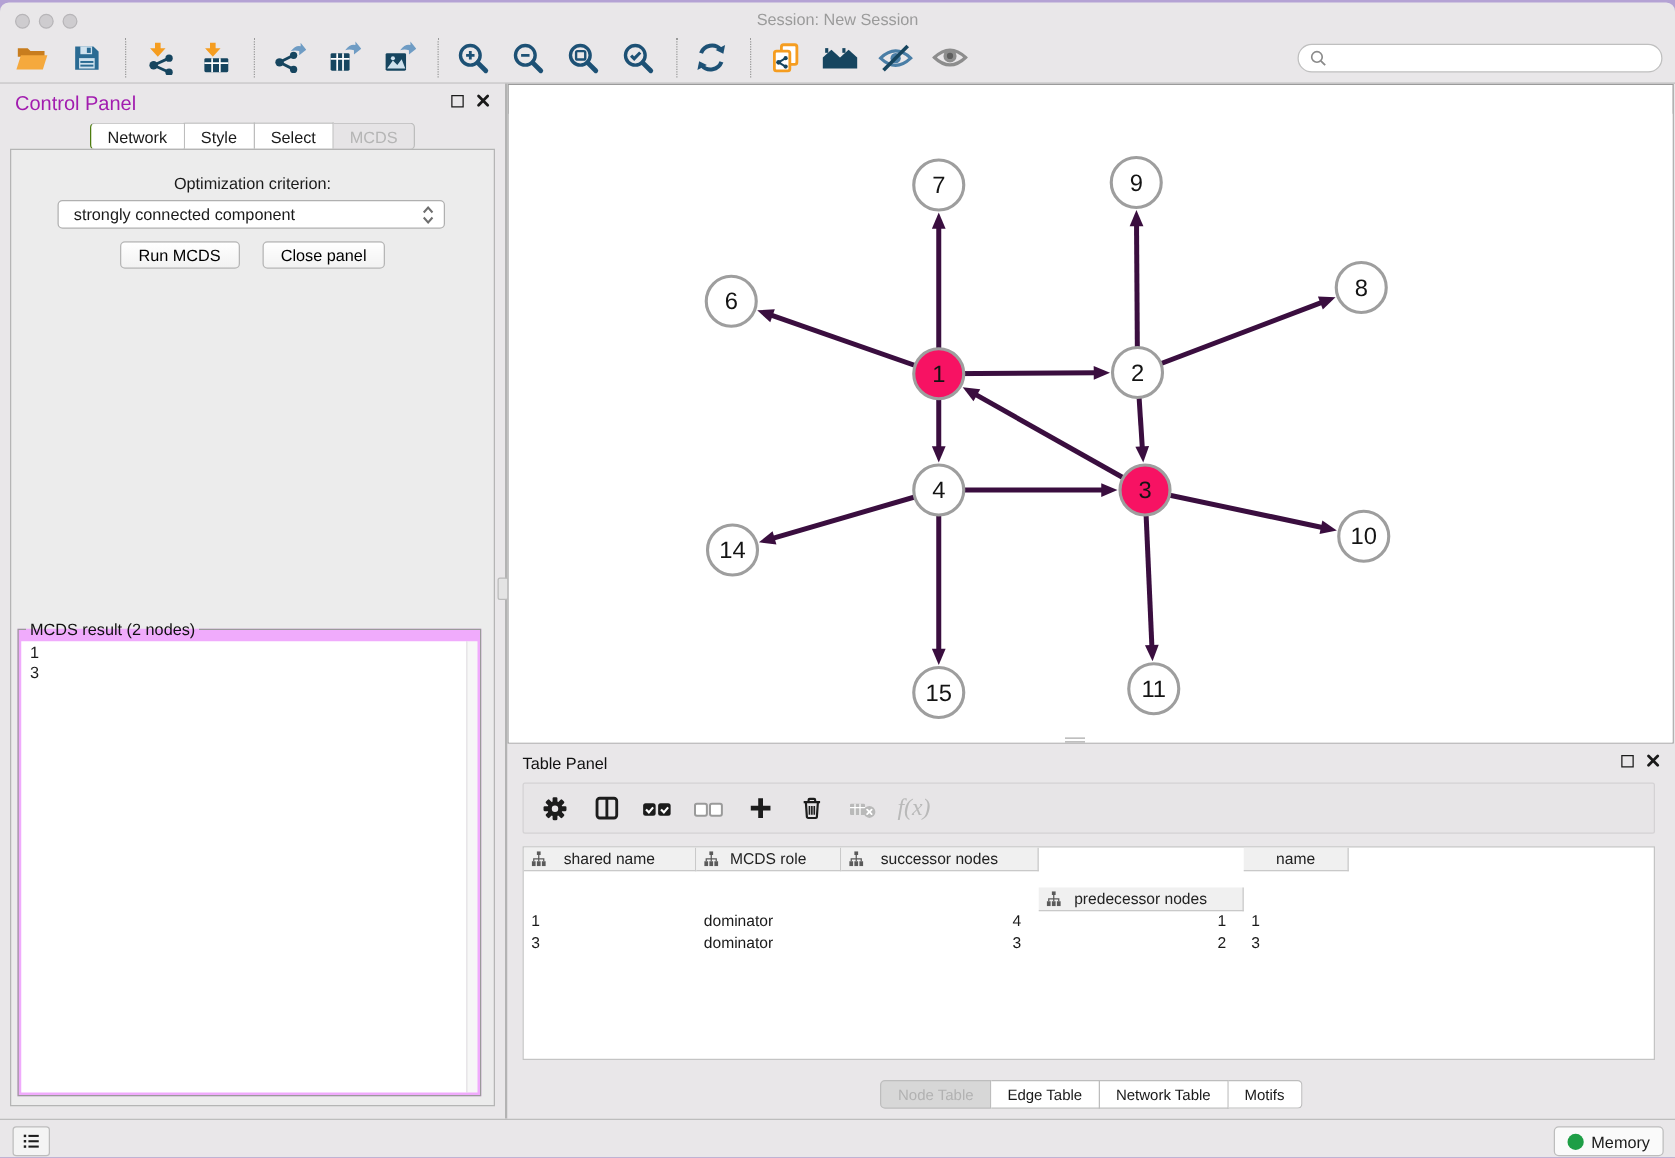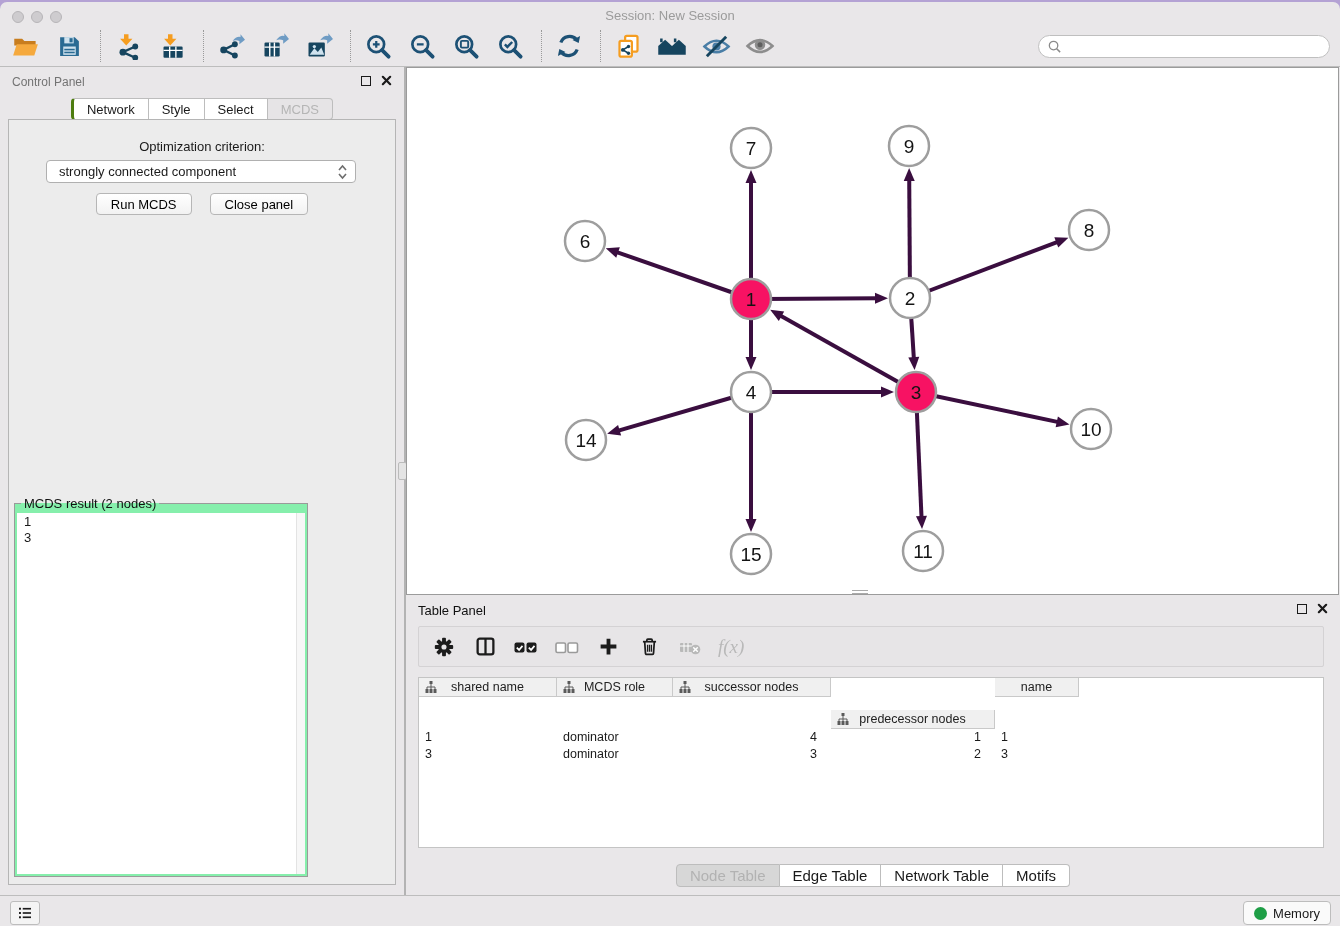--- a/index.html
+++ b/index.html
@@ -23,40 +23,40 @@
   
   .toolbar{ position:absolute; left:0; top:24px; width:1340px; height:41px;
     border-bottom:1px solid #bdbdbd; display:flex; align-items:center; padding:0 10px; }
   .tbtn{ width:30px; height:30px; display:flex; align-items:center; justify-content:center; flex:0 0 auto; margin-right:14px; }
   .tbsep{ width:1px; height:32px; border-left:1px dotted #9a9a9a; margin:0 12px 0 2px; flex:0 0 auto; }
   .searchbox{ margin-left:auto; width:292px; height:23px; background:#fff; border:1px solid #bfbfbf;
     border-radius:12px; display:flex; align-items:center; padding:0 8px; }
   .searchbox input{ border:none; outline:none; flex:1; font-size:13px; background:transparent; min-width:0; }
   
   .control-panel{ position:absolute; left:0; top:65px; width:404px; height:828px; background:#e9e7e9; }
-  .cp-title{ position:absolute; left:12px; top:8px; font-size:12px; color:#737373; }
+  .cp-title{ position:absolute; left:12px; top:8px; font-size:16px; color:#a21caf; }
   .panel-btns{ position:absolute; right:12px; top:8px; display:flex; gap:10px; align-items:center; }
   .float-ic{ width:10px; height:10px; border:1.6px solid #1a1a1a; display:inline-block; background:transparent; }
   .cp-tabs{ position:absolute; left:0; top:31px; width:404px; display:flex; justify-content:center; }
   .cp-tab{ background:#fff; border:1px solid #bdbdbd; border-left:none; padding:3px 13px; font-size:13px;
     height:22px; line-height:15px; }
-  .cp-tab:first-child{ border-left:3px solid #4d7c0f; border-radius:4px 0 0 4px; }
+  .cp-tab:first-child{ border-left:1px solid #4d7c0f; border-radius:4px 0 0 4px; }
   .cp-tab:last-child{ border-radius:0 4px 4px 0; }
   .cp-tab.active{ background:#e6e4e6; color:#b5b5b5; }
   .cp-content{ position:absolute; left:8px; top:52px; width:388px; height:766px;
     border:1px solid #b5b5b5; background:#ececec; }
   .opt-label{ position:absolute; left:0; top:19px; width:100%; text-align:center; font-size:13px; }
   .criterion-select{ position:absolute; left:37px; top:40px; width:310px; height:23px; background:#fff;
     border:1px solid #b0b0b0; border-radius:4px; display:flex; align-items:center; padding:0 6px 0 12px; font-size:13px; }
   .criterion-select .sel-text{ flex:1; }
   .cp-buttons{ position:absolute; left:0; top:73px; width:100%; display:flex; justify-content:center; gap:18px; }
   .btn{ height:22px; padding:2px 14px; background:linear-gradient(#ffffff,#f2f2f2);
     border:1px solid #b6b6b6; border-radius:4px; font-size:13px; }
-  .mcds-fieldset{ position:absolute; left:14px; top:429px; width:294px; height:381px;
-    border:1px solid #9a9a9a; background:#86efac; padding:2px; }
+  .mcds-fieldset{ position:absolute; left:14px; top:429px; width:371px; height:381px;
+    border:1px solid #9a9a9a; background:#f0abfc; padding:2px; }
   .mcds-fieldset legend{ font-size:13px; padding:0 3px; margin-left:4px; color:#111; }
   .result-wrap{ display:flex; height:100%; }
   .result-text{ flex:1; background:#fff; padding:1px 7px; font-size:13px; line-height:16px; overflow:hidden; }
   .result-scroll{ width:9px; background:#f7f7f7; border-left:1px solid #e3e3e3; }
   
   .v-divider{ position:absolute; left:404px; top:65px; width:2px; height:828px; background:#b3b3b3; }
   .v-grip{ position:absolute; left:398px; top:460px; width:9px; height:18px; background:#e4e4e4;
     border:1px solid #bbb; border-radius:2px; }
   
   .net-frame{ position:absolute; left:406px; top:65px; width:933px; height:528px;
@@ -79,21 +79,21 @@
   .node-table{ position:absolute; left:12px; top:82px; width:906px; height:171px; background:#ffffff;
     border:1px solid #c4c4c4; overflow:hidden; }
   .t-header{ display:flex; }
   .th{ position:relative; height:19px; background:#f0f0f0; border-right:1px solid #c9c9c9;
     border-bottom:1px solid #c9c9c9; display:flex; align-items:center; justify-content:center;
     font-size:12.5px; color:#222; }
   .th-icon{ position:absolute; left:6px; top:3px; }
   .tr{ display:flex; height:17px; align-items:center; }
   .td{ height:17px; line-height:17px; font-size:12.5px; padding:0 14px 0 6px; overflow:hidden; }
   .table-tabs{ position:absolute; left:0; top:269px; width:934px; display:flex; justify-content:center; }
-  .bt-tab{ background:#fff; border:1px solid #bdbdbd; border-left:none; padding:3px 13px; font-size:15px;
+  .bt-tab{ background:#fff; border:1px solid #bdbdbd; border-left:none; padding:3px 13px; font-size:12px;
     height:23px; line-height:16px; }
   .bt-tab:first-child{ border-left:1px solid #bdbdbd; border-radius:4px 0 0 4px; }
   .bt-tab:last-child{ border-radius:0 4px 4px 0; }
   .bt-tab.active{ background:#d7d7d7; color:#b2b2b2; }
   
   .statusbar{ position:absolute; left:0; top:893px; width:1340px; height:33px;
     background:#e9e7e9; border-top:1px solid #bdbdbd; }
   .list-btn{ position:absolute; left:10px; top:5px; width:30px; height:24px; background:#f4f4f4;
     border:1px solid #bdbdbd; border-radius:3px; display:flex; align-items:center; justify-content:center; }
   .memory-btn{ position:absolute; right:9px; top:5px; height:24px; background:#fafafa;

